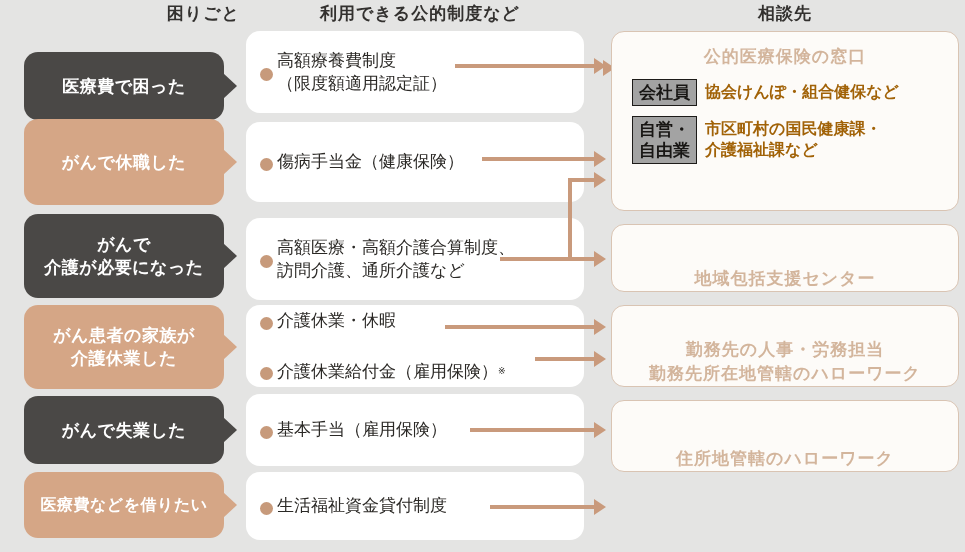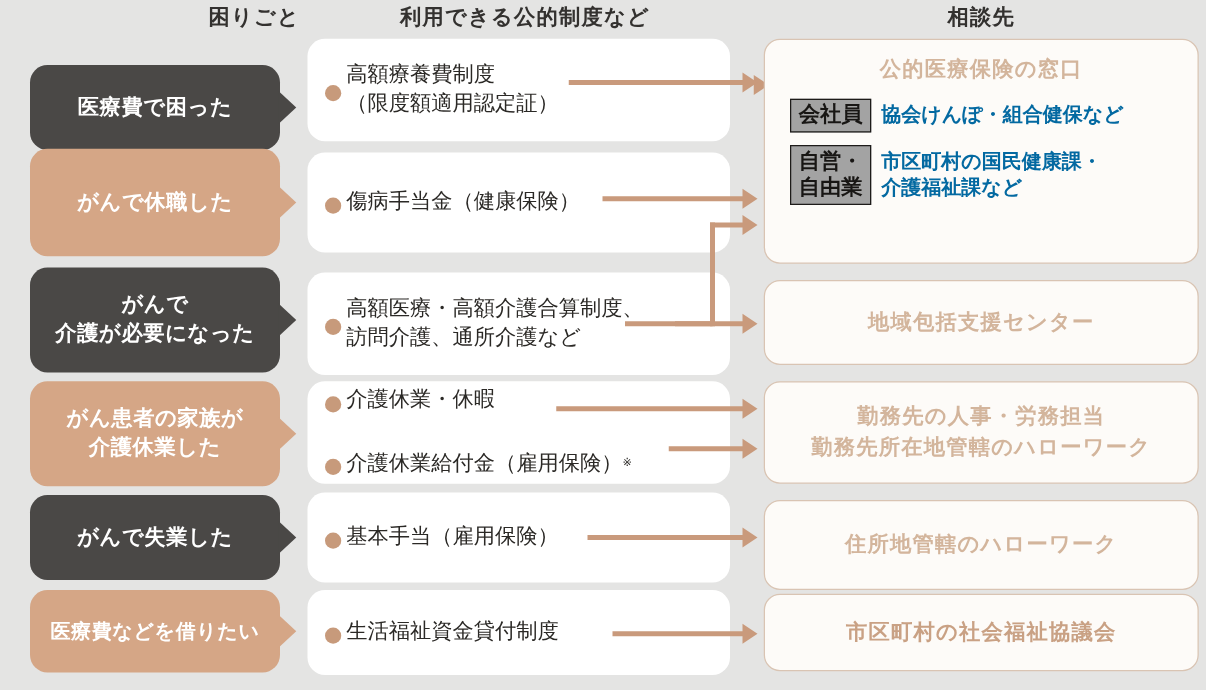--- a/index.html
+++ b/index.html
@@ -64,40 +64,40 @@
   }
   .bl-text { white-space: pre-line; }
   .note-mark { font-size: 9px; vertical-align: super; color: #2b2926; }
 
   
   .dest {
     position: absolute; left: 611px; width: 348px;
     background: #fdfbf8; border: 1px solid #d9c4b3;
     border-radius: 13px;
     display: flex; flex-direction: column;
-    align-items: center; justify-content: center;
+    align-items: center; justify-content: flex-end;
   }
   .dest-title {
     font-size: 17px; font-weight: 700; color: #d3b59c;
     letter-spacing: 1px; line-height: 1.45; text-align: center;
     white-space: pre-line;
   }
   .dest-title.strong { color: #c9a184; }
 
   
   .sub-row { display: flex; align-items: center; width: 100%;
              padding-left: 20px; margin-top: 10px; }
   .sub-tag {
     flex: none; border: 1.5px solid #1d1b19; color: #181614;
     font-size: 17px; font-weight: 700; line-height: 1.25;
     padding: 2px 6px; text-align: center; white-space: pre-line;
     background: #a3a3a3;
   }
   .sub-desc {
-    font-size: 16px; color: #0369a1; line-height: 1.3;
+    font-size: 16px; color: #a16207; line-height: 1.3;
     margin-left: 8px; white-space: pre-line; font-weight: 700;
   }
 
   
   .arrow { position: absolute; height: 4px; background: #c99a7c; }
   .arrow::after {
     content: ""; position: absolute; right: -11px; top: 50%;
     transform: translateY(-50%);
     width: 0; height: 0;
     border-top: 8px solid transparent;
@@ -250,17 +250,14 @@
 
   <div class="dest" style="top:305px;height:82px;">
     <div class="dest-title">勤務先の人事・労務担当
 勤務先所在地管轄のハローワーク</div>
   </div>
 
   <div class="dest" style="top:400px;height:72px;">
     <div class="dest-title">住所地管轄のハローワーク</div>
   </div>
 
-  <div class="dest" style="top:475px;height:62px;">
-    <div class="dest-title strong">市区町村の社会福祉協議会</div>
-  </div>
 
 </div>
 
 </body></html>

